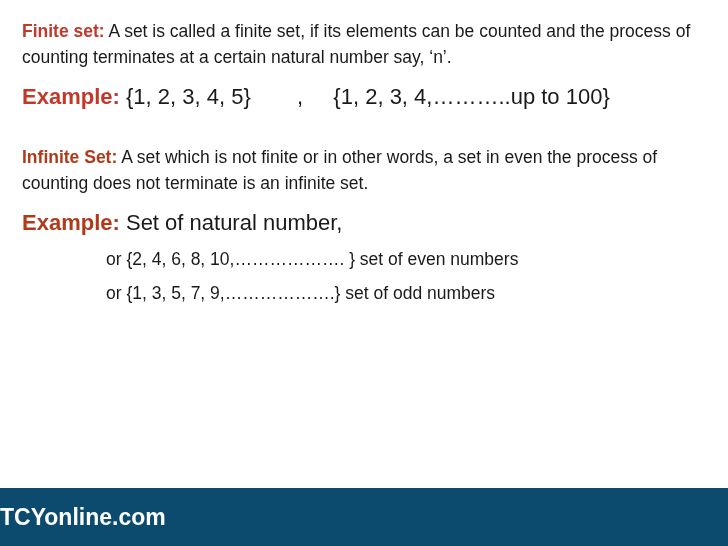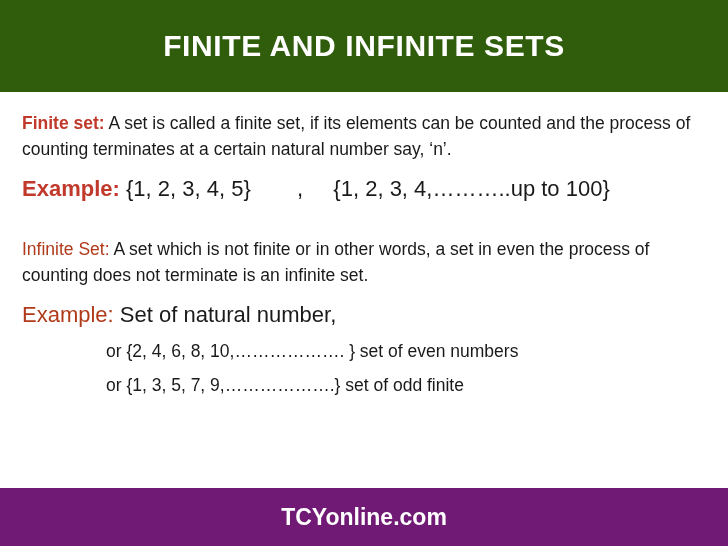--- a/index.html
+++ b/index.html
@@ -50,45 +50,44 @@
     color: #1a1a1a;
     margin: 0 0 14px 0;
     font-family: "Liberation Sans", sans-serif;
   }
   .lead {
     color: #c0392b;
     font-weight: bold;
   }
   .lead-dark {
     color: #b03a1a;
-    font-weight: normal;
+    font-weight: bold;
   }
   .spacer-gap {
     height: 26px;
   }
   .indent-line {
     font-size: 17.5px;
     line-height: 30px;
     color: #1a1a1a;
     margin: 4px 0 2px 0;
     padding-left: 84px;
     font-family: "Liberation Sans", sans-serif;
   }
   .example-inline {
     font-size: 22px;
     line-height: 26px;
     color: #1a1a1a;
     margin: 0 0 8px 0;
   }
   .footer-bar {
     height: 58px;
-    background: #701a75;
+    background: #0c4a6e;
     display: flex;
     align-items: center;
-    justify-content: center;
     flex: 0 0 auto;
   }
   .footer-text {
     color: #ffffff;
     font-size: 23px;
     font-weight: bold;
     font-family: "Liberation Sans", sans-serif;
   }
   .ex-gap {
     display: inline-block;
@@ -97,23 +96,20 @@
   .ex-gap-sm {
     display: inline-block;
     width: 18px;
   }
 </style>
 </head>
 <body>
 
 <div class="slide">
 
-  <div class="title-bar">
-    <div class="title-text">FINITE AND INFINITE SETS</div>
-  </div>
 
   <div class="body-area">
 
     <p class="para">
       <span class="lead">Finite set:</span>
       <span>A set is called a finite set, if its elements can be counted and the process of counting terminates at a certain natural number say, ‘n’.</span>
     </p>
 
     <p class="example-inline">
       <span class="lead">Example:</span>
@@ -130,21 +126,21 @@
       <span class="lead-dark">Infinite Set:</span>
       <span>A set which is not finite or in other words, a set in even the process of counting does not terminate is an infinite set.</span>
     </p>
 
     <p class="example-inline">
       <span class="lead-dark">Example:</span>
       <span>Set of natural number,</span>
     </p>
 
     <p class="indent-line">or {2, 4, 6, 8, 10,………………. }  set of even numbers</p>
-    <p class="indent-line">or {1, 3, 5, 7, 9,……………….}  set of odd finite</p>
+    <p class="indent-line">or {1, 3, 5, 7, 9,……………….}  set of odd numbers</p>
 
   </div>
 
   <div class="footer-bar">
     <div class="footer-text">TCYonline.com</div>
   </div>
 
 </div>
 
 </body></html>

